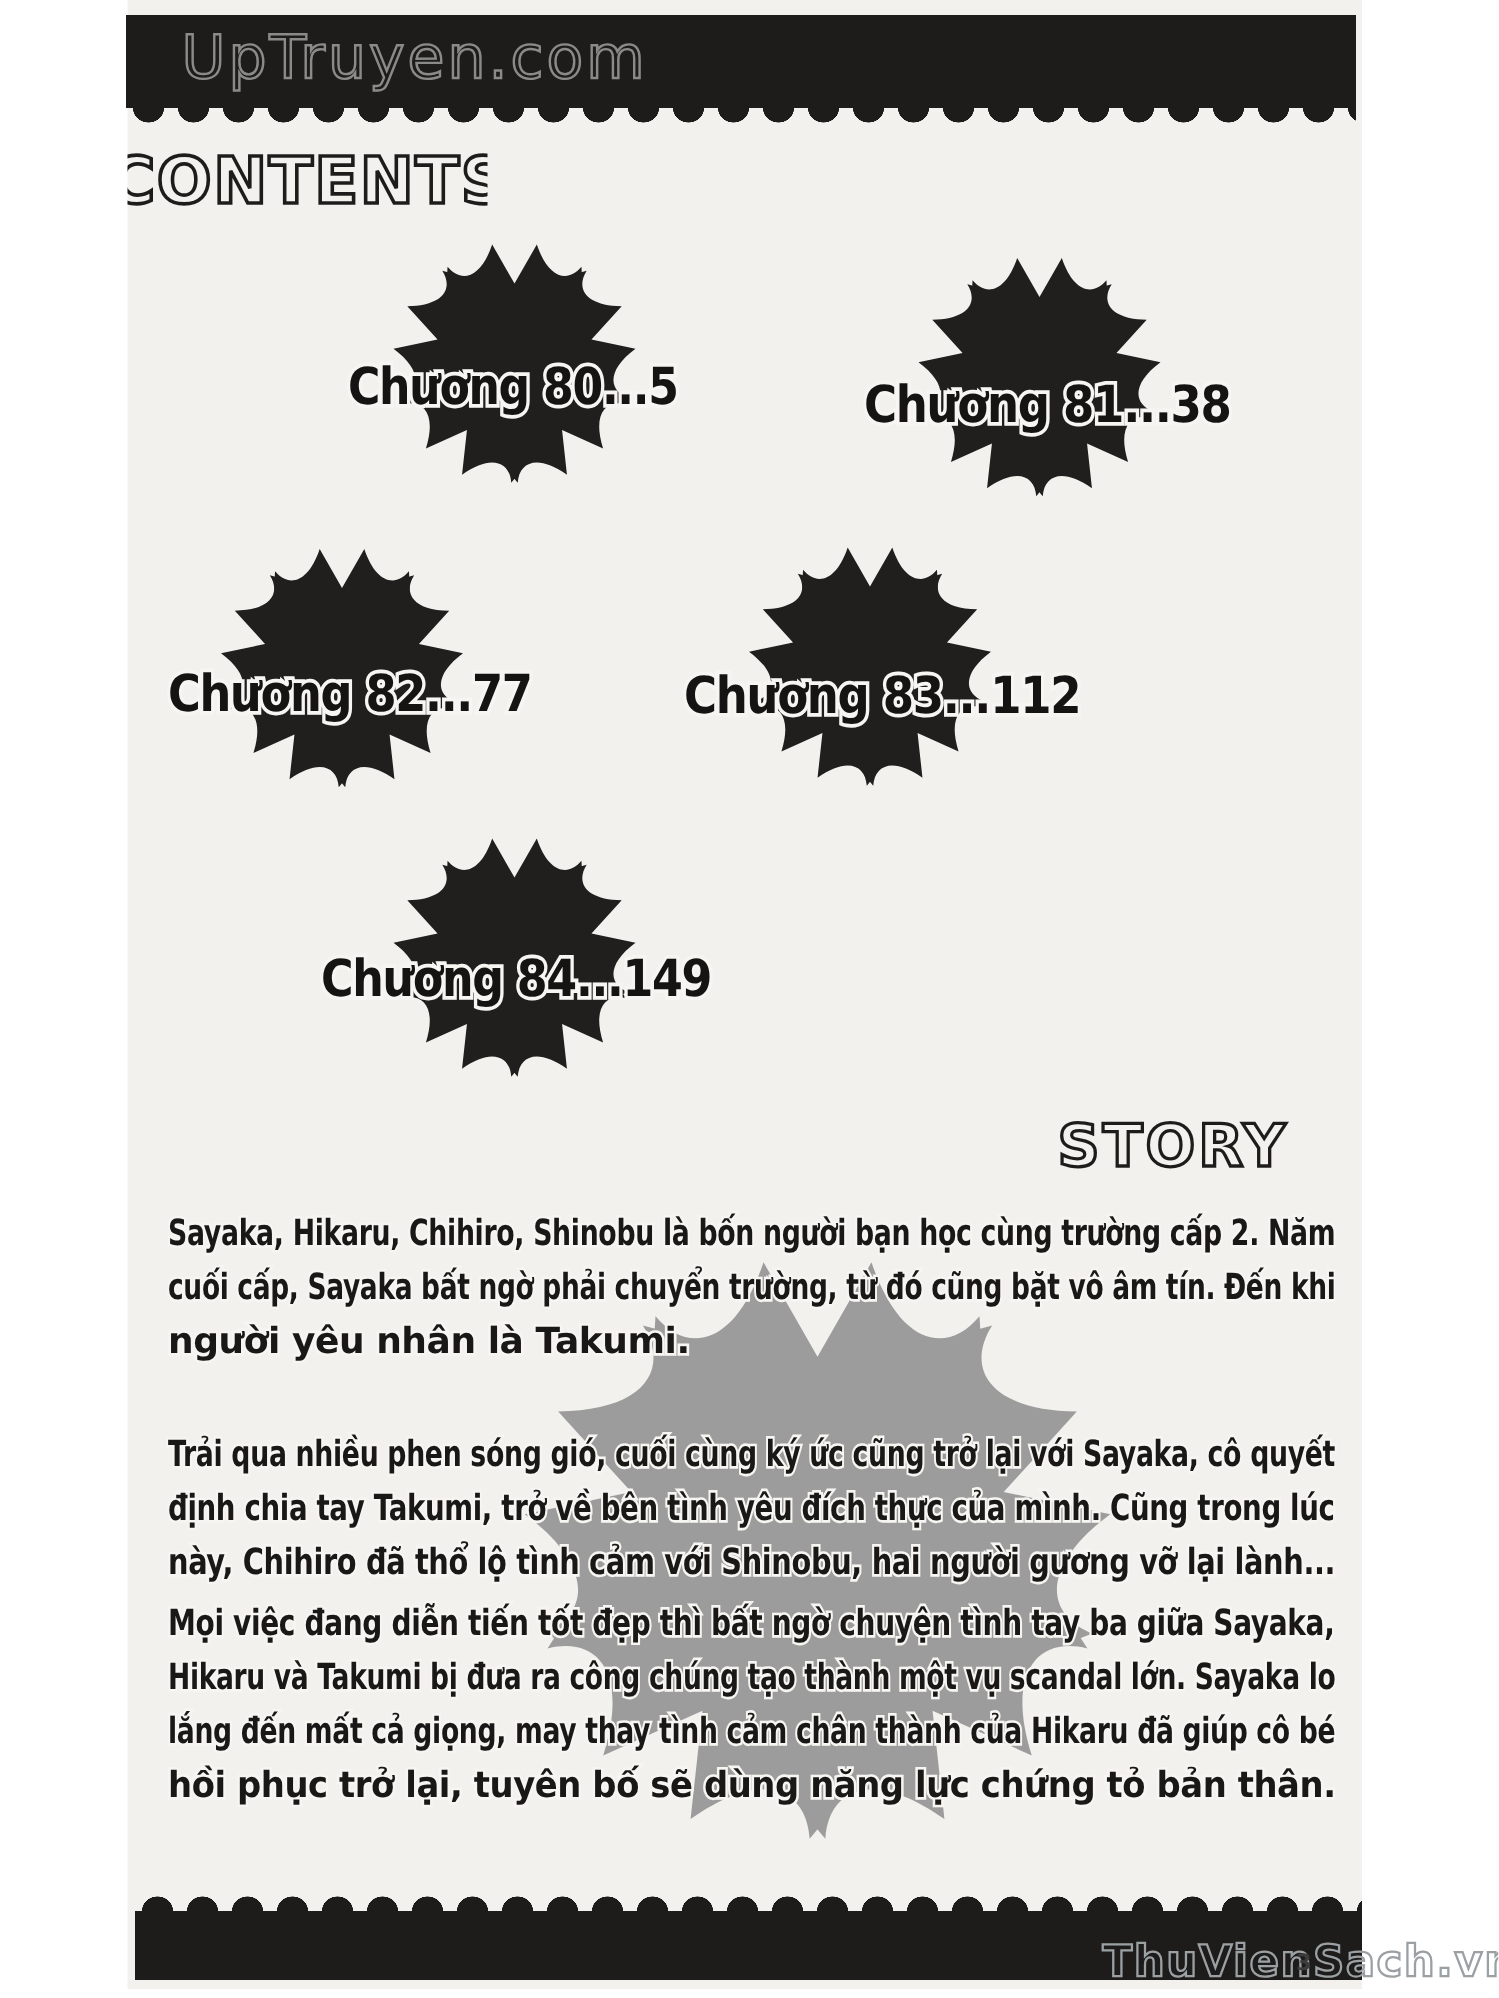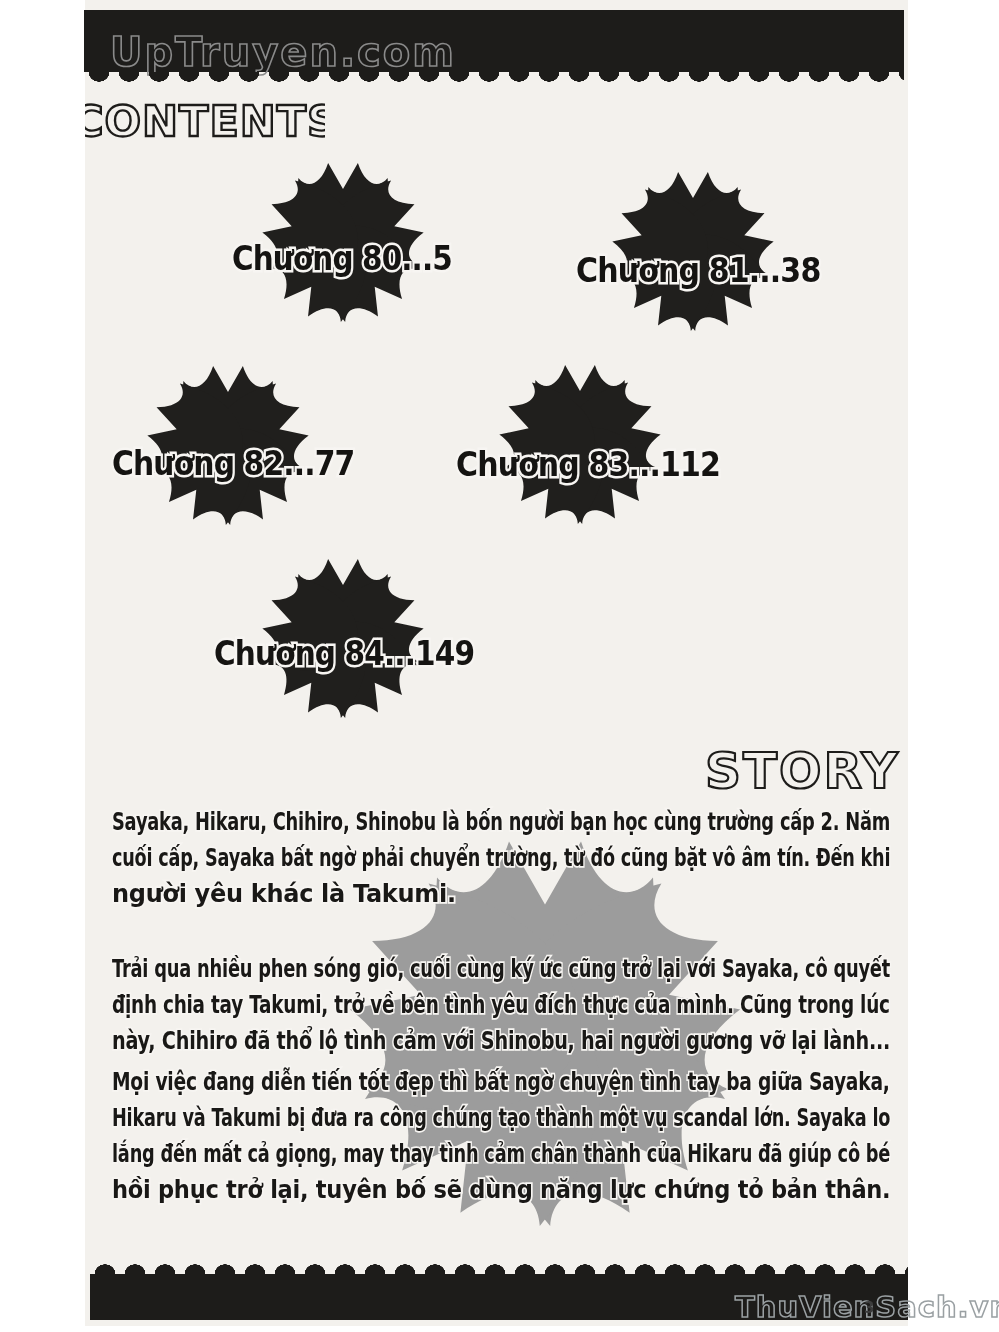--- a/index.html
+++ b/index.html
@@ -11,26 +11,26 @@
   .top-bar{position:absolute;left:-1px;top:10px;width:820px;height:62px;background:#1d1c1a;}
   .top-bar::after{content:'';position:absolute;top:100%;left:0;right:0;height:14px;
       background-image:radial-gradient(15px 14px at 50% 0,#1d1c1a 68%,rgba(0,0,0,0) 70%);
       background-size:30px 14px;background-repeat:repeat-x;}
   .bottom-bar{position:absolute;left:5px;top:1274px;width:818px;height:46px;background:#1d1c1a;}
   .bottom-bar::before{content:'';position:absolute;bottom:100%;left:0;right:0;height:14px;
       background-image:radial-gradient(15px 14px at 50% 100%,#1d1c1a 68%,rgba(0,0,0,0) 70%);
       background-size:30px 14px;background-repeat:repeat-x;}
 
   
-  .wm-top{position:absolute;left:26px;top:6px;font-size:40px;font-weight:bold;letter-spacing:2px;
-      color:transparent;-webkit-text-stroke:1.6px #8a8a8a;white-space:nowrap;margin-top:13px;}
+  .wm-top{position:absolute;left:37px;top:6px;font-size:40px;font-weight:normal;letter-spacing:2px;
+      color:transparent;-webkit-text-stroke:1.6px #8a8a8a;white-space:nowrap;}
   .contents-clip{position:absolute;left:0;top:96px;width:240px;height:50px;overflow:hidden;}
   .contents-title{display:inline-block;margin-left:-13px;font-size:43px;font-weight:bold;letter-spacing:1px;
       color:transparent;-webkit-text-stroke:2.4px #1d1c1a;white-space:nowrap;}
-  .story-title{position:absolute;left:620px;top:742px;font-size:50px;font-weight:bold;letter-spacing:2px;
+  .story-title{position:absolute;left:620px;top:742px;font-size:39px;font-weight:bold;letter-spacing:2px;
       color:transparent;-webkit-text-stroke:2.2px #1d1c1a;white-space:nowrap;}
   .wm-bottom{position:absolute;left:650px;top:1290px;font-size:29px;font-weight:bold;letter-spacing:1px;
       color:transparent;-webkit-text-stroke:1.5px #9aa0a3;white-space:nowrap;z-index:5;}
   .page-num{position:absolute;left:779px;top:1299px;font-size:15px;font-weight:bold;color:#3c3c3c;z-index:6;}
 
   
   .flower{position:absolute;color:#201f1d;}
   .flower.gray{color:#9c9c9c;}
   .f1{left:165px;top:150px;width:186px;height:186px;}
   .f2{left:515px;top:159px;width:186px;height:186px;}
@@ -109,21 +109,21 @@
     <div class="chapter c2"><span class="fitline" style="transform: scaleX(0.884058);">Chương 81...38</span></div>
     <div class="chapter c3"><span class="fitline" style="transform: scaleX(0.876812);">Chương 82...77</span></div>
     <div class="chapter c4"><span class="fitline" style="transform: scaleX(0.882943);">Chương 83...112</span></div>
     <div class="chapter c5"><span class="fitline" style="transform: scaleX(0.869565);">Chương 84...149</span></div>
 
     <span class="story-title">STORY</span>
 
     <div class="para p1">
       <div class="row"><span class="line fitline" style="transform: scaleX(0.743075);">Sayaka, Hikaru, Chihiro, Shinobu là bốn người bạn học cùng trường cấp 2. Năm</span></div>
       <div class="row"><span class="line fitline" style="transform: scaleX(0.73535);">cuối cấp, Sayaka bất ngờ phải chuyển trường, từ đó cũng bặt vô âm tín. Đến khi</span></div>
-      <div class="row"><span class="line fitline">người yêu khác là Takumi.</span></div>
+      <div class="row"><span class="line fitline">người yêu nhân là Takumi.</span></div>
     </div>
 
     <div class="para p2">
       <div class="row"><span class="line fitline" style="transform: scaleX(0.743075);">Trải qua nhiều phen sóng gió, cuối cùng ký ức cũng trở lại với Sayaka, cô quyết</span></div>
       <div class="row"><span class="line fitline" style="transform: scaleX(0.767258);">định chia tay Takumi, trở về bên tình yêu đích thực của mình. Cũng trong lúc</span></div>
       <div class="row"><span class="line fitline" style="transform: scaleX(0.800412);">này, Chihiro đã thổ lộ tình cảm với Shinobu, hai người gương vỡ lại lành...</span></div>
     </div>
 
     <div class="para p3">
       <div class="row"><span class="line fitline" style="transform: scaleX(0.778);">Mọi việc đang diễn tiến tốt đẹp thì bất ngờ chuyện tình tay ba giữa Sayaka,</span></div>

